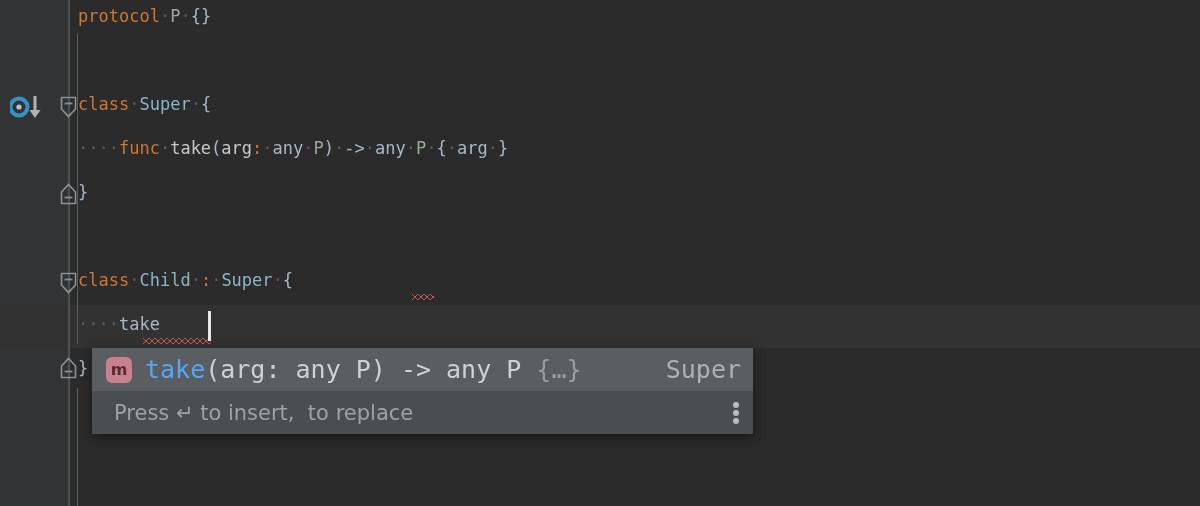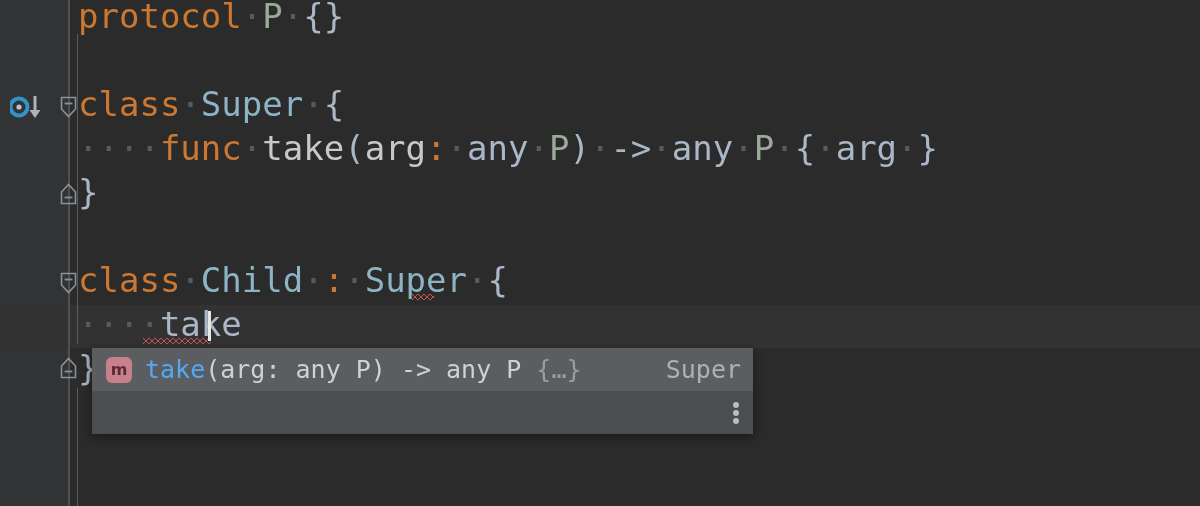--- a/index.html
+++ b/index.html
@@ -59,21 +59,21 @@
   }
 
   
   .code {
     position: absolute;
     left: 0;
     top: 0;
     width: 970px;
     height: 506px;
     font-family: "DejaVu Sans Mono", monospace;
-    font-size: 34px;
+    font-size: 17px;
     line-height: 44px;
     white-space: pre;
   }
   .line {
     position: absolute;
     left: 78px;
     height: 44px;
     white-space: pre;
   }
 
@@ -270,20 +270,21 @@
 
   <div class="caret" style="left:208px; top:311px;"></div>
 
   <div class="popup">
     <div class="popup-row">
       <div class="m-badge">m</div>
       <div class="popup-sig"><span class="sig-name">take</span><span class="sig-rest">(arg: any P) -&gt; any P</span><span class="sig-rest"> </span><span class="sig-body">{…}</span></div>
       <div class="popup-owner">Super</div>
     </div>
     <div class="popup-hint">
+      <span class="hint-text">Press ↵ to insert,  to replace</span>
       <div class="kebab">
         <i></i>
           <i></i>
           <i></i>
       </div>
     </div>
   </div>
 
 </div>
 

